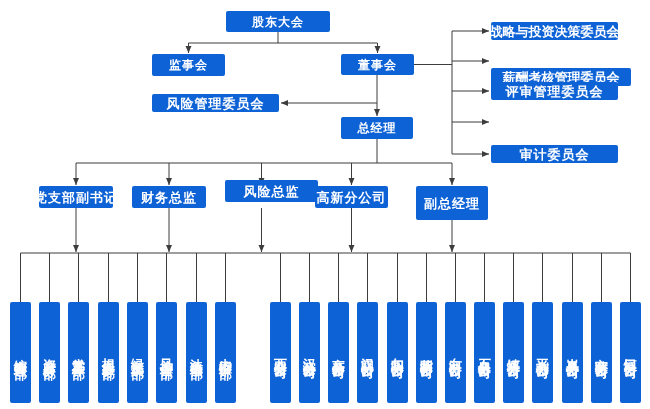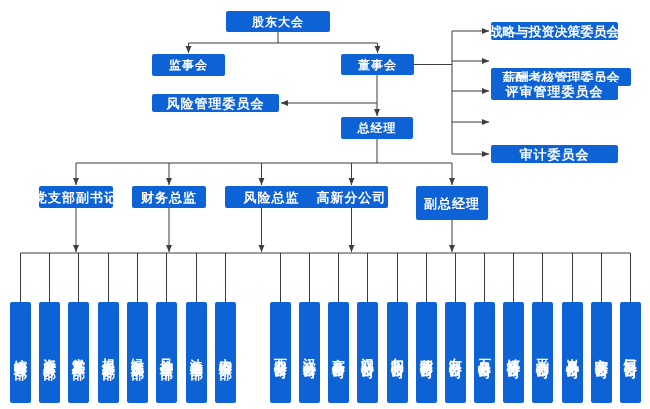--- a/index.html
+++ b/index.html
@@ -73,21 +73,21 @@
   <div class="node" style="left:152px;top:94px;width:127px;height:18px">风险管理委员会</div>
   <div class="node big" style="left:341px;top:117px;width:72px;height:22px">总经理</div>
 
   <div class="node" style="left:491px;top:22px;width:127px;height:18px;letter-spacing:0">战略与投资决策委员会</div>
   <div class="node" style="left:491px;top:68px;width:140px;height:18px;letter-spacing:0">薪酬考核管理委员会</div>
   <div class="node" style="left:491px;top:82px;width:127px;height:18px">评审管理委员会</div>
   <div class="node" style="left:491px;top:145px;width:127px;height:18px">审计委员会</div>
 
   <div class="node" style="left:39px;top:186px;width:74px;height:22px">党支部副书记</div>
   <div class="node" style="left:132px;top:186px;width:74px;height:22px">财务总监</div>
-  <div class="node" style="left:225px;top:186px;width:93px;height:22px">风险总监</div>
+  <div class="node" style="left:225px;top:180px;width:93px;height:22px">风险总监</div>
   <div class="node" style="left:315px;top:186px;width:73px;height:22px">高新分公司</div>
   <div class="node" style="left:416px;top:186px;width:72px;height:34px">副总经理</div>
 
   <div class="node vert" style="left:10px;top:302px;width:21px;height:101px">综合管理部</div>
   <div class="node vert" style="left:39px;top:302px;width:21px;height:101px">资产财务部</div>
   <div class="node vert" style="left:68px;top:302px;width:21px;height:101px">党群工作部</div>
   <div class="node vert" style="left:98px;top:302px;width:21px;height:101px">担保业务部</div>
   <div class="node vert" style="left:127px;top:302px;width:21px;height:101px">绿色发展部</div>
   <div class="node vert" style="left:156px;top:302px;width:21px;height:101px">风控评审部</div>
   <div class="node vert" style="left:186px;top:302px;width:21px;height:101px">法务追偿部</div>

